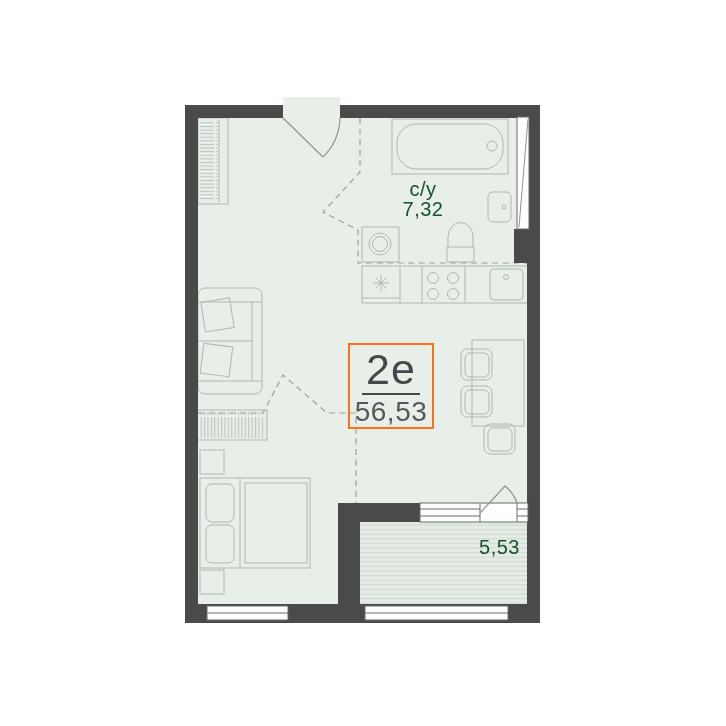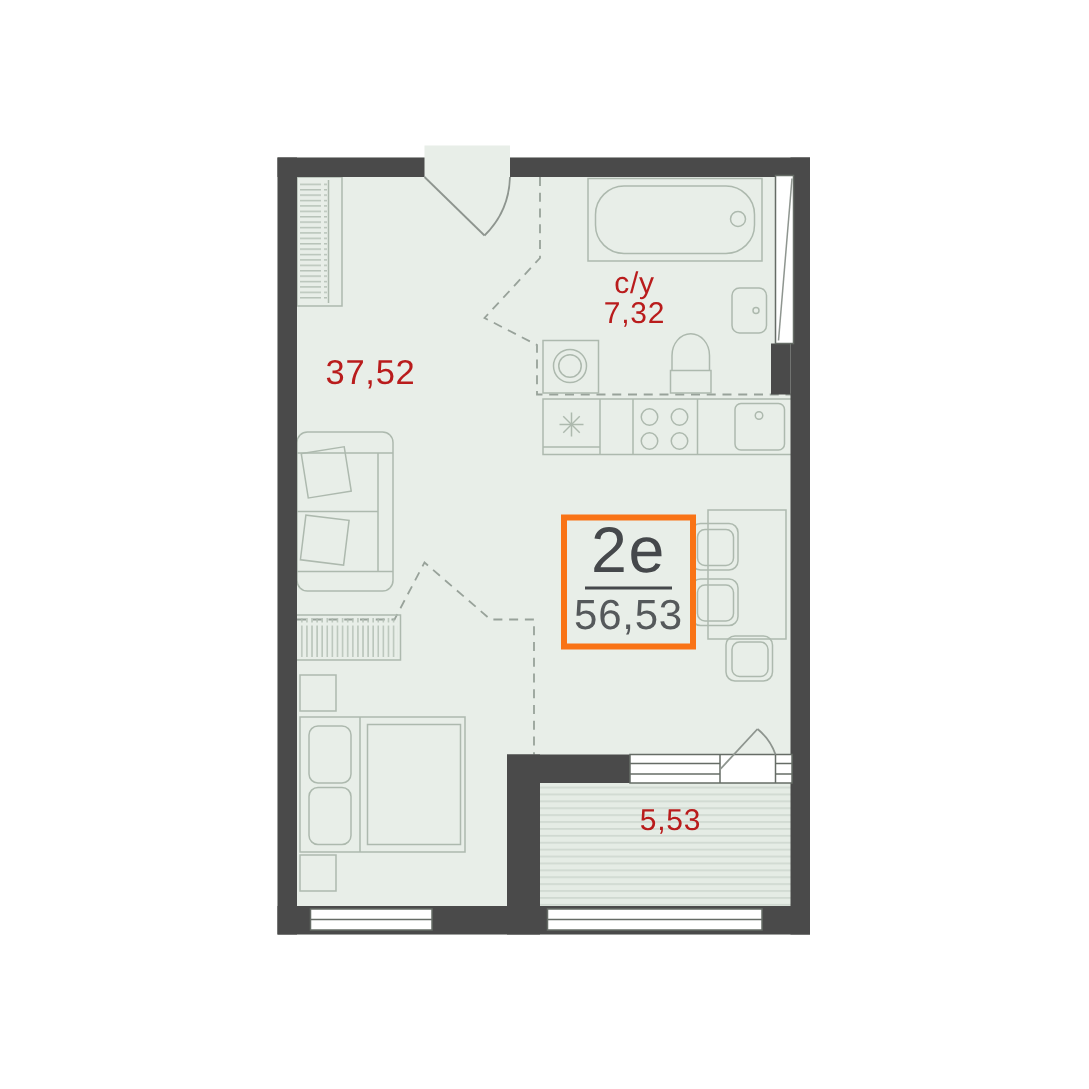--- a/index.html
+++ b/index.html
@@ -1,30 +1,30 @@
 <!DOCTYPE html>
 <html><head>
 <meta charset="utf-8">
 <style>
   html,body{margin:0;padding:0;background:#ffffff;}
   #canvas{
     position:relative;width:726px;height:726px;background:#ffffff;overflow:hidden;
     font-family:"Liberation Sans", sans-serif;
   }
   #plan-svg{position:absolute;left:0;top:0;}
-  .lbl{position:absolute;color:#b91c1c;letter-spacing:.5px;}
+  .lbl{position:absolute;color:#14532d;letter-spacing:.5px;}
   #living-area-label{left:198px;top:235px;width:98px;font-size:23px;text-align:center;}
   #bath-block{left:373px;top:179px;width:100px;text-align:center;font-size:20px;line-height:20px;}
   #loggia-block{left:374px;top:536px;width:146px;text-align:center;}
   #loggia-block .room-name{font-size:22px;line-height:24px;}
-  #loggia-block .room-area{font-size:20px;line-height:22px;}
+  #loggia-block .room-area{font-size:20px;line-height:22px;text-align:right;}
   #unit-box{
-    position:absolute;left:374px;top:343px;width:82px;height:82px;
-    border:4px solid #f97316;display:flex;flex-direction:column;
-    align-items:center;
+    position:absolute;left:348px;top:343px;width:82px;height:82px;
+    border:2px solid #f97316;display:flex;flex-direction:column;
+    align-items:center;justify-content:center;
   }
   #unit-type{font-size:43px;line-height:40px;color:#45484b;letter-spacing:1px;}
   #unit-divider{width:58px;height:2px;background:#45484b;margin:4px auto 5px;}
   #unit-area{font-size:28px;line-height:24px;color:#55595b;letter-spacing:.5px;}
 </style>
 </head>
 <body>
 
 <div id="canvas">
 
@@ -190,21 +190,20 @@
     <g fill="none" stroke="#8e958f" stroke-width="1.2">
       <line x1="283" y1="118" x2="323" y2="157"></line>
       <path d="M340,118 A57,57 0 0 1 323,157"></path>
     </g>
     <g fill="none" stroke="#8e958f" stroke-width="1.2">
       <line x1="480" y1="513" x2="505" y2="486"></line>
       <path d="M517,503 A38,38 0 0 0 505,486"></path>
     </g>
   </svg>
 
-  <div class="lbl" id="living-area-label">37,52</div>
 
   <div class="lbl" id="bath-block">
     <div class="room-name">с/у</div>
     <div class="room-area">7,32</div>
   </div>
 
   <div class="lbl" id="loggia-block">
     <div class="room-area">5,53</div>
   </div>
 

